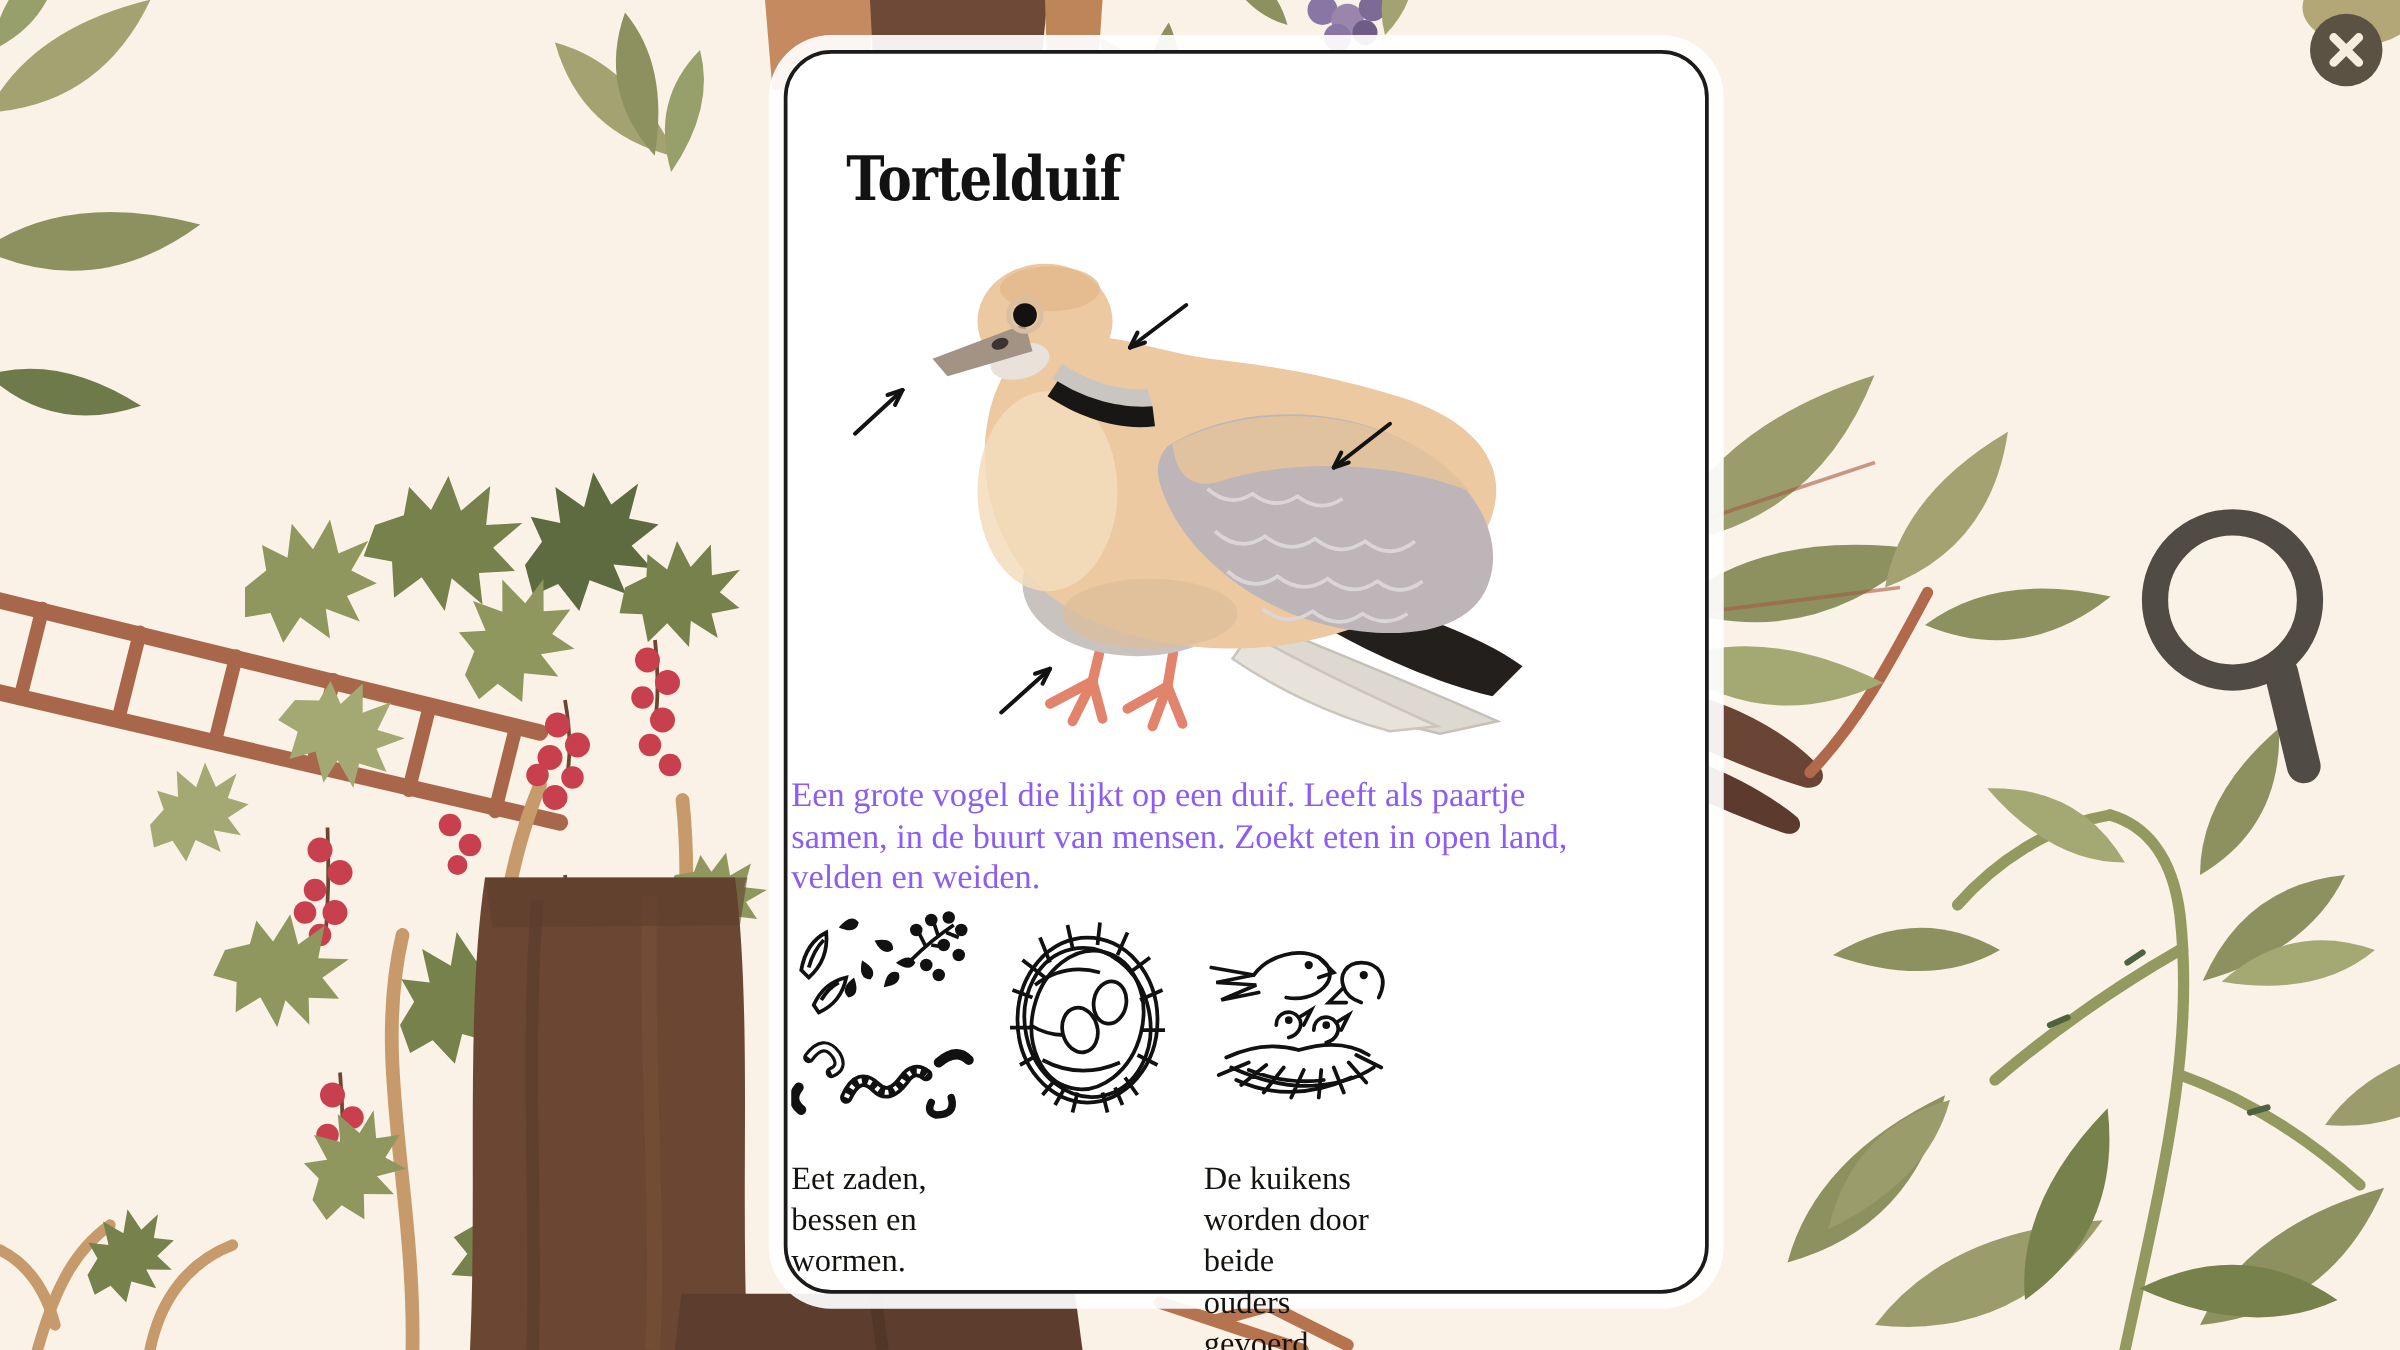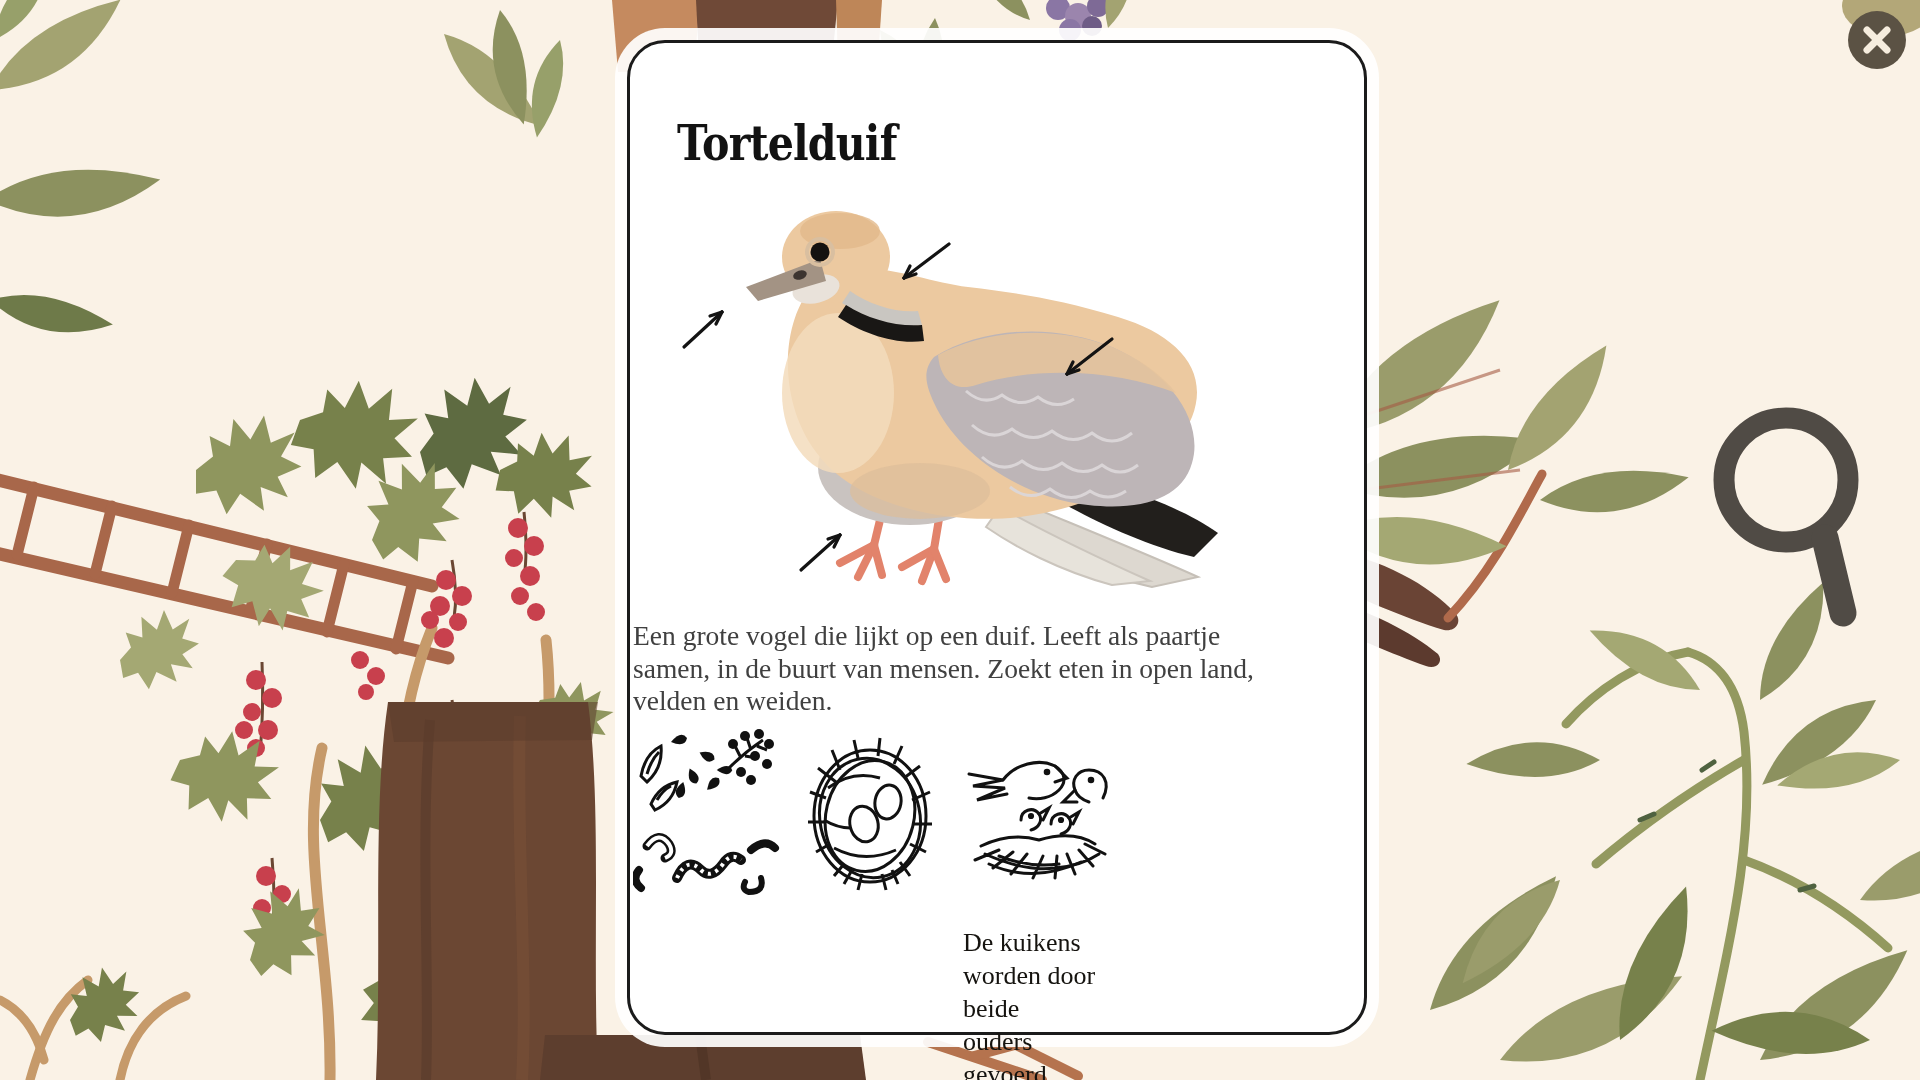--- a/index.html
+++ b/index.html
@@ -25,21 +25,21 @@
     font-family:"DejaVu Serif", serif;font-weight:700;font-size:49px;
     letter-spacing:-1px;transform:scaleX(.84);transform-origin:left top;
     color:#121212;white-space:nowrap;
   }
   .annotation{
     position:absolute;font-size:27px;line-height:32px;color:#15130f;
     white-space:pre-line;
   }
   #desc{
     position:absolute;left:47px;top:578px;width:680px;
-    font-size:27.5px;line-height:32.5px;white-space:pre-line;color:#404040;
+    font-size:27.5px;line-height:32.5px;white-space:pre-line;color:#8b5cf6;
   }
   #facts{
     position:absolute;left:47px;top:690px;width:660px;
     display:flex;flex-direction:row;
   }
   .fact{width:165px;flex:0 0 165px;}
   .fact .pic{width:150px;height:170px;}
   .fact .caption{
     margin-top:28px;font-size:26px;line-height:33px;white-space:pre-line;color:#15130f;
   }
@@ -351,20 +351,23 @@
       <g>
         <path d="M14 118 q12 -16 22 -2 q6 10 -4 14" stroke="#111" stroke-width="9" fill="none" stroke-linecap="round"></path>
         <path d="M14 118 q12 -16 22 -2 q6 10 -4 14" stroke="#fff" stroke-width="4" fill="none"></path>
         <path d="M6 142 q-8 10 2 18" stroke="#111" stroke-width="8" fill="none" stroke-linecap="round"></path>
         <path d="M44 150 q10 -22 24 -8 q10 10 22 -6 q8 -12 18 -4" stroke="#111" stroke-width="10" fill="none" stroke-linecap="round"></path>
         <path d="M44 150 q10 -22 24 -8 q10 10 22 -6 q8 -12 18 -4" stroke="#fff" stroke-width="4" fill="none" stroke-dasharray="3 5"></path>
         <path d="M118 122 q14 -12 24 -2" stroke="#111" stroke-width="8" fill="none" stroke-linecap="round"></path>
         <path d="M128 150 q4 14 -12 14 q-8 -2 -4 -10" stroke="#111" stroke-width="6" fill="none" stroke-linecap="round"></path>
       </g>
     </svg>
+    <div class="caption">Eet zaden,
+bessen en
+wormen.</div>
   </div>
   <div class="fact">
     <svg class="pic" viewBox="0 0 150 170">
       <g stroke="#111" stroke-width="3" fill="none">
         <ellipse cx="72" cy="88" rx="56" ry="66"></ellipse>
         <ellipse cx="72" cy="88" rx="44" ry="56" transform="rotate(14 72 88)"></ellipse>
         <ellipse cx="72" cy="90" rx="50" ry="60" transform="rotate(-12 72 90)"></ellipse>
         <path d="M20 40 l18 14 M34 22 l8 20 M56 12 l4 18 M82 10 l-2 18 M104 18 l-8 18 M122 38 l-16 12 M132 64 l-18 8 M134 96 l-18 0 M128 124 l-16 -8 M112 148 l-10 -14 M88 162 l-4 -16 M60 162 l4 -16 M36 148 l10 -12 M18 124 l14 -8 M10 94 l16 0 M12 64 l16 6 M46 156 l8 -14 M100 156 l-6 -14"></path>
         <path d="M30 60 q24 -18 52 -10 M36 120 q30 16 62 2 M26 92 q20 12 40 6"></path>
       </g>

